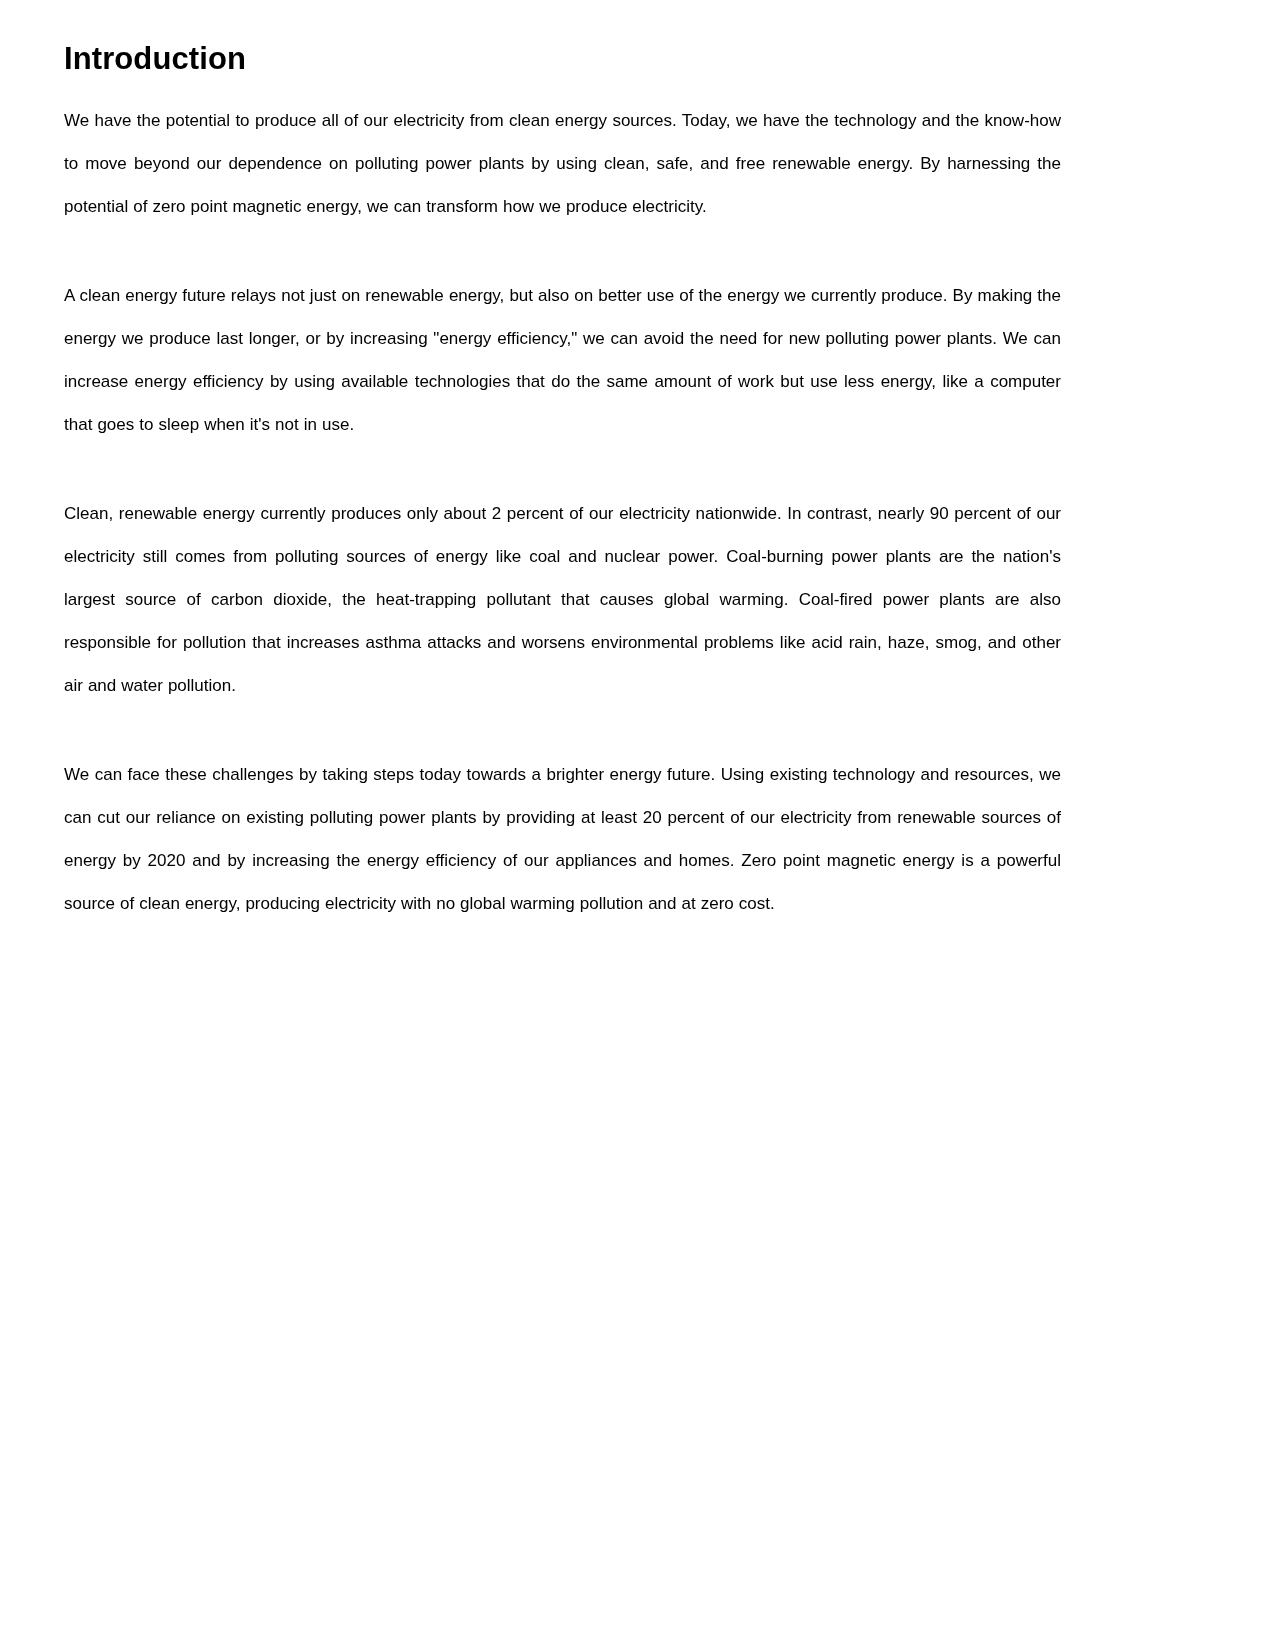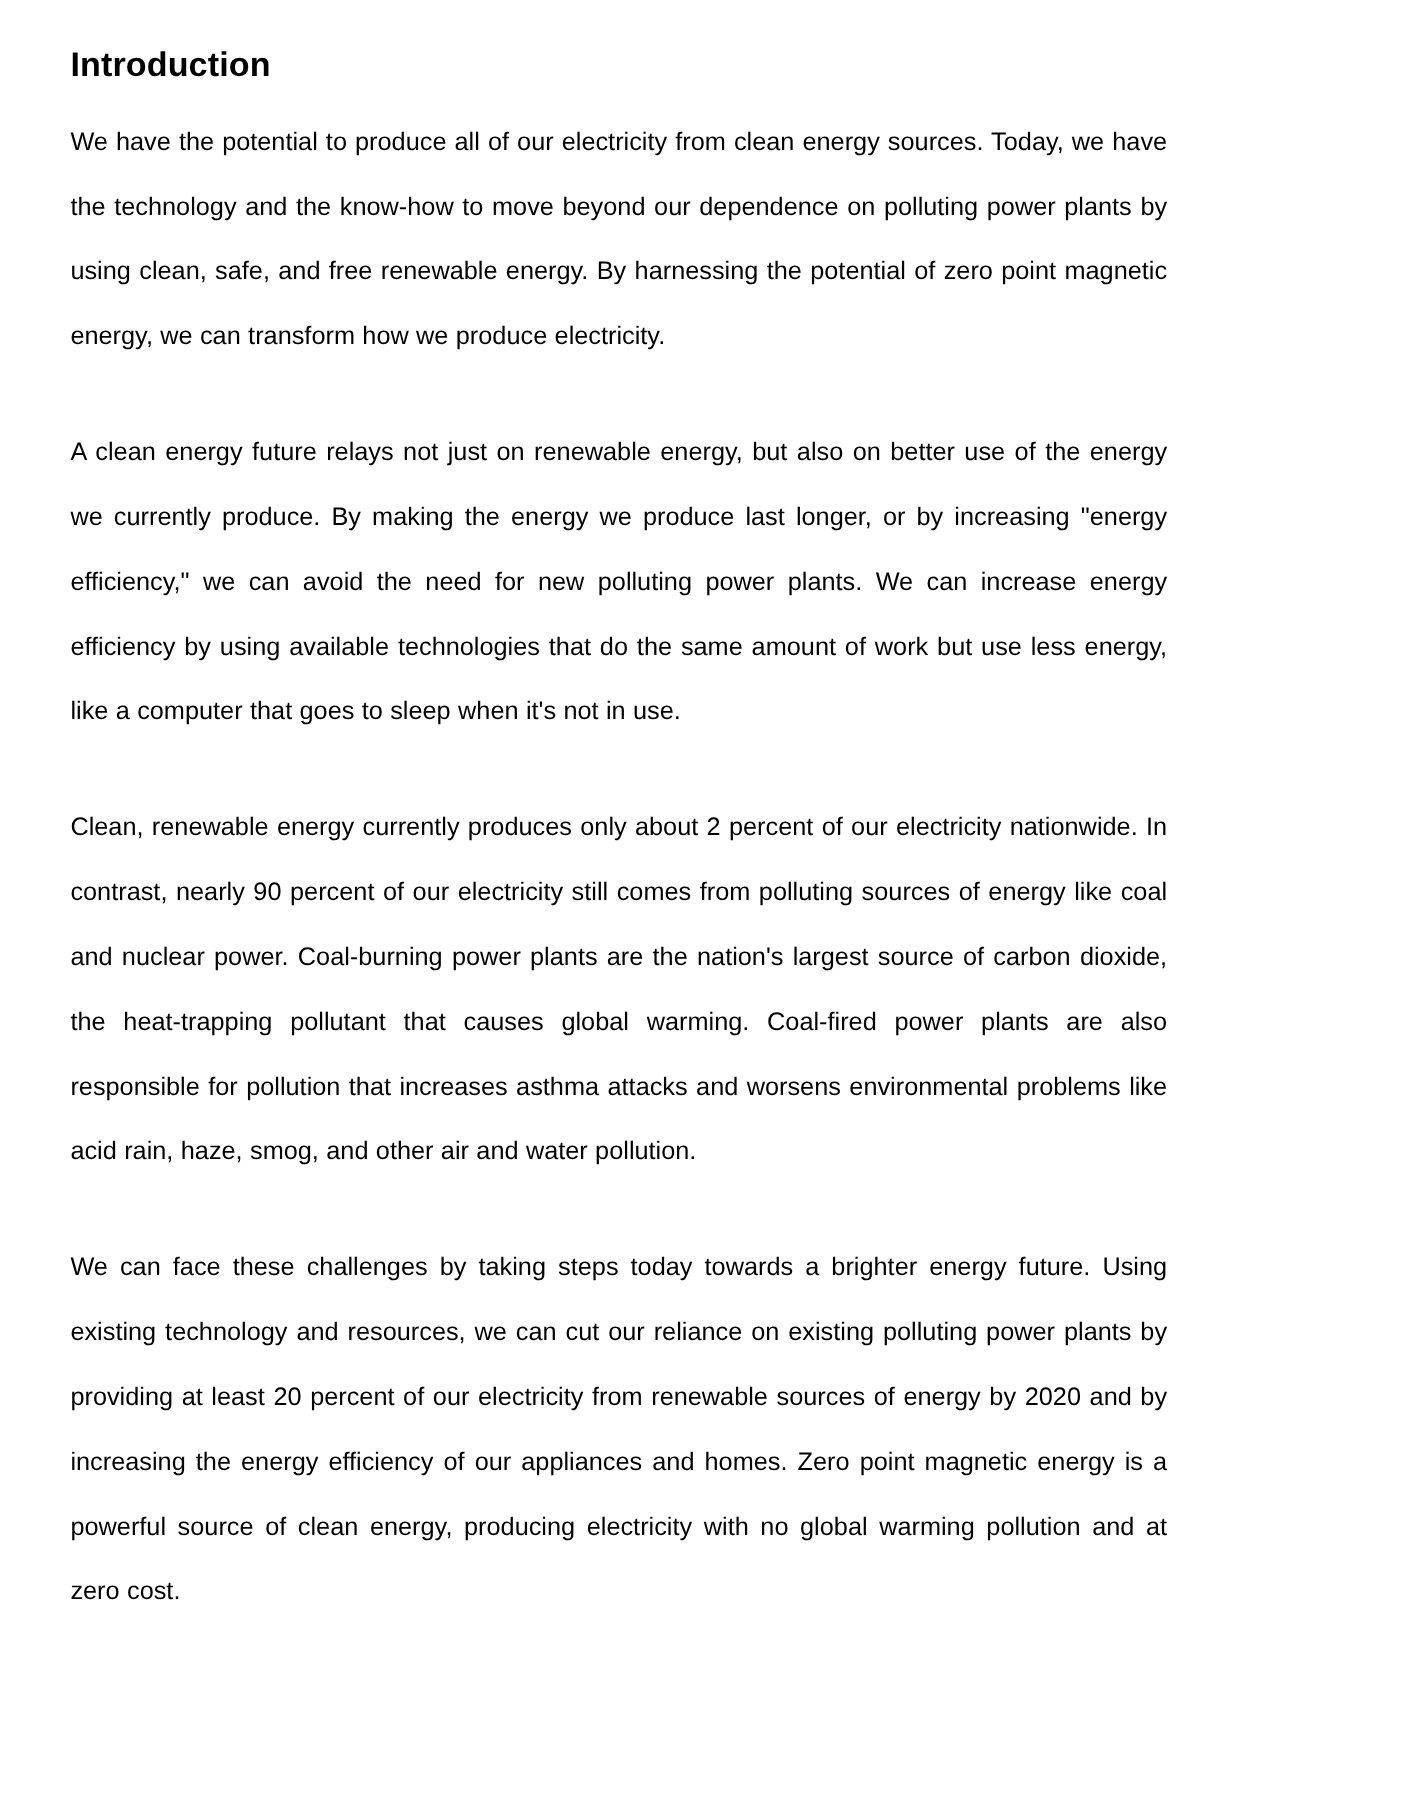--- a/index.html
+++ b/index.html
@@ -21,22 +21,22 @@
     background: #ffffff;
   }
   .doc-title {
     font-size: 31px;
     font-weight: bold;
     line-height: 1.2;
     margin: 0 0 22px 0;
     letter-spacing: 0.1px;
   }
   .paragraph {
-    font-size: 23px;
-    line-height: 59px;
+    font-size: 17px;
+    line-height: 43px;
     text-align: justify;
     text-justify: inter-word;
     margin: 0 0 46px 0;
     word-spacing: 0.3px;
   }
   .paragraph:last-child {
     margin-bottom: 0;
   }
 </style>
 </head>

